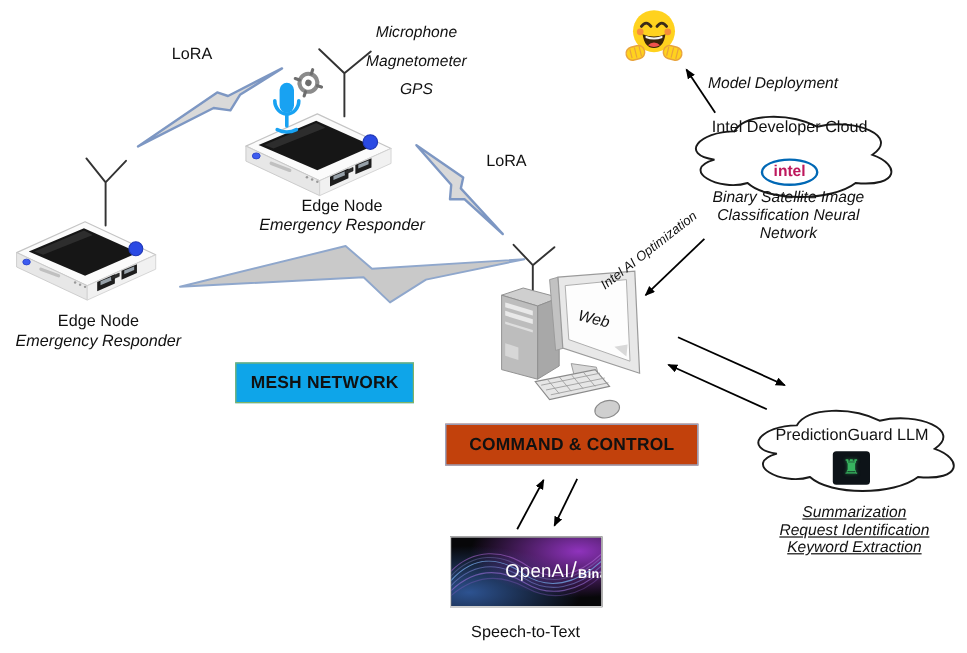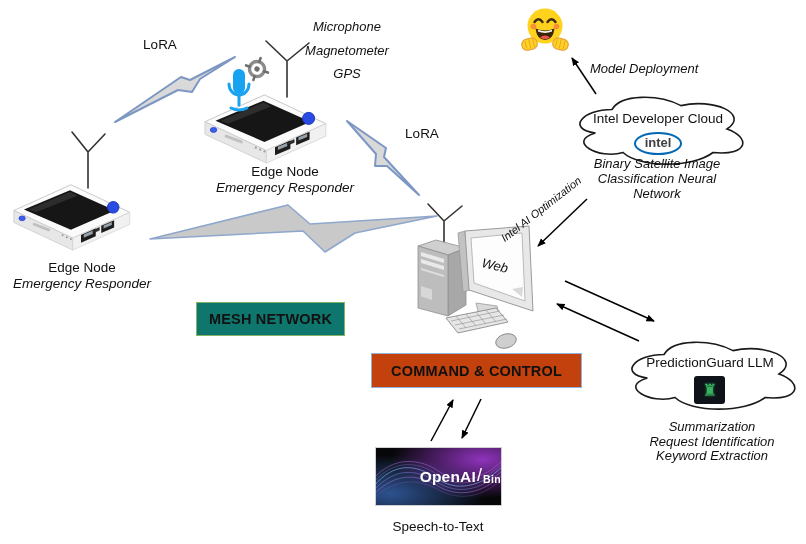--- a/index.html
+++ b/index.html
@@ -6,44 +6,44 @@
   #canvas{position:relative;width:806px;height:544px;background:#fff;overflow:hidden;
           font-family:"Liberation Sans","DejaVu Sans",sans-serif;color:#111;}
   .abs{position:absolute;}
   .lbl{font-size:13px;line-height:15px;white-space:nowrap;}
   .ctr{text-align:center;}
   .node-label .t1{font-size:13.5px;font-weight:500;line-height:17px;}
   .node-label .t2{font-size:13.5px;font-style:italic;line-height:16px;}
   .sensors div{font-size:13px;font-style:italic;line-height:23.5px;}
   .tagbox{display:flex;align-items:center;justify-content:center;
           font-weight:bold;font-size:14.5px;letter-spacing:.2px;}
-  #mesh-box{left:196px;top:302px;width:147px;height:32px;background:#0f766e;border:1px solid #82b366;}
+  #mesh-box{left:196px;top:302px;width:147px;height:32px;background:#0ea5e9;border:1px solid #82b366;}
   #cc-box{left:371px;top:353px;width:209px;height:33px;background:#c2410c;border:1px solid #8fb1dc;}
   .cloud-wrap{pointer-events:none;}
   .cloud-title{font-size:13.5px;font-weight:400;}
   .intel-logo{display:inline-block;border:2px solid #0068b5;border-radius:50%;
-              padding:1px 9px 3px;color:#404040;font-size:13px;font-weight:700;background:#fff;}
+              padding:1px 9px 3px;color:#be185d;font-size:13px;font-weight:700;background:#fff;}
   .rook-box{width:31px;height:28px;background:#0d1318;border-radius:3px;display:flex;
             align-items:center;justify-content:center;font-size:17px;color:#37b35f;
             text-shadow:0 0 3px rgba(55,179,95,.7);}
   .pg-features div{font-size:13px;font-style:italic;line-height:14.5px;}
   #binary-caption{font-size:13px;font-style:italic;line-height:15px;}
   #intel-ai-opt{font-size:11px;font-style:italic;transform:rotate(-38deg);transform-origin:center;}
   #model-deploy{font-size:13px;font-style:italic;}
   #web-label{font-size:13px;font-style:italic;transform:rotate(14deg);}
   #whisper-banner{left:375px;top:447px;width:125px;height:57px;background:
      radial-gradient(ellipse at 85% 20%, rgba(158,56,208,.9), rgba(158,56,208,0) 60%),
      radial-gradient(ellipse at 12% 80%, rgba(58,108,190,.75), rgba(58,108,190,0) 60%),
      #070709;
      border:1px solid #cfcfcf;overflow:hidden;}
   #whisper-banner .waves{position:absolute;left:0;top:0;}
   .banner-row{position:absolute;left:0;top:0;width:100%;height:100%;display:flex;
               align-items:center;justify-content:center;color:#fff;}
   .oa-glyph{font-size:14px;margin-right:4px;line-height:1;color:#eaeaea;}
-  .oa-brand{font-size:15.5px;font-weight:bold;letter-spacing:.2px;padding-left:45px;}
+  .oa-brand{font-size:15.5px;font-weight:normal;letter-spacing:.2px;padding-left:45px;}
   .oa-slash{font-size:18px;font-weight:300;margin:0 1px 2px 1px;}
   .oa-product{font-size:10.5px;font-weight:600;letter-spacing:.4px;margin-top:5px;}
   #speech-caption{font-size:13.5px;}
 </style>
 </head>
 <body>
 
 <div id="canvas">
 
   <svg class="abs" width="806" height="544" viewBox="0 0 806 544" style="left:0;top:0;">
@@ -209,36 +209,36 @@
 
   <div class="abs tagbox" id="cc-box">
     <span>COMMAND &amp; CONTROL</span>
   </div>
 
   <div class="abs" id="web-label" style="left:470px;top:258px;width:50px;text-align:center;">Web</div>
 
   <div class="abs" id="model-deploy" style="left:590px;top:61px;">Model Deployment</div>
 
   <div class="abs cloud-wrap ctr" style="left:566px;top:90px;width:184px;height:78px;">
-    <div class="cloud-title" style="position:absolute;left:0;top:21px;width:100%;">Intel Developer Cloud</div>
+    <div class="cloud-title" style="position:absolute;left:0;top:8px;width:100%;">Intel Developer Cloud</div>
     <div style="position:absolute;left:0;top:42px;width:100%;">
       <span class="intel-logo">intel</span>
     </div>
   </div>
 
   <div class="abs ctr" id="binary-caption" style="left:583px;top:156px;width:148px;">Binary Satellite Image Classification Neural Network</div>
 
   <div class="abs ctr" id="intel-ai-opt" style="left:473px;top:203px;width:136px;">Intel AI Optimization</div>
 
   <div class="abs cloud-wrap ctr" style="left:618px;top:335px;width:184px;height:78px;">
     <div class="cloud-title" style="position:absolute;left:0;top:20px;width:100%;">PredictionGuard LLM</div>
     <div class="rook-box" style="position:absolute;left:76px;top:41px;">♜</div>
   </div>
 
-  <div class="abs pg-features ctr" style="left:632px;top:420px;width:160px;">
+  <div class="abs pg-features ctr" style="left:632px;top:420px;width:160px;text-decoration:underline;">
     <div>Summarization</div>
     <div>Request Identification</div>
     <div>Keyword Extraction</div>
   </div>
 
   <div class="abs" id="whisper-banner">
     <svg class="waves" width="125" height="57" viewBox="0 0 125 57">
       <g fill="none" stroke-width="0.9">
         <path d="M-2,38 C18,14 40,16 60,30 C80,44 104,40 127,18" stroke="#6d9bd8" opacity="0.85"></path>
         <path d="M-2,42 C19,19 41,21 61,34 C81,47 105,43 127,22" stroke="#7d86d8" opacity="0.55"></path>

